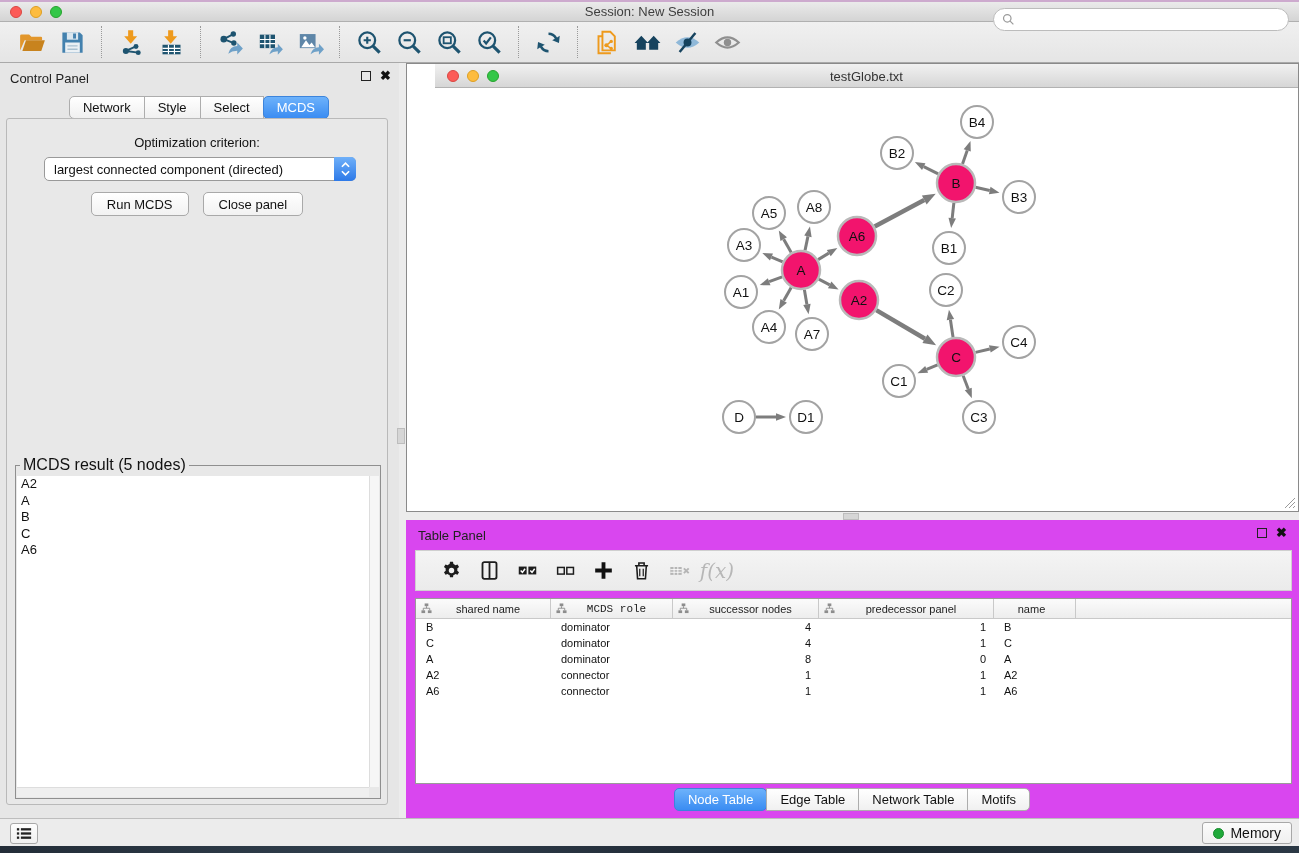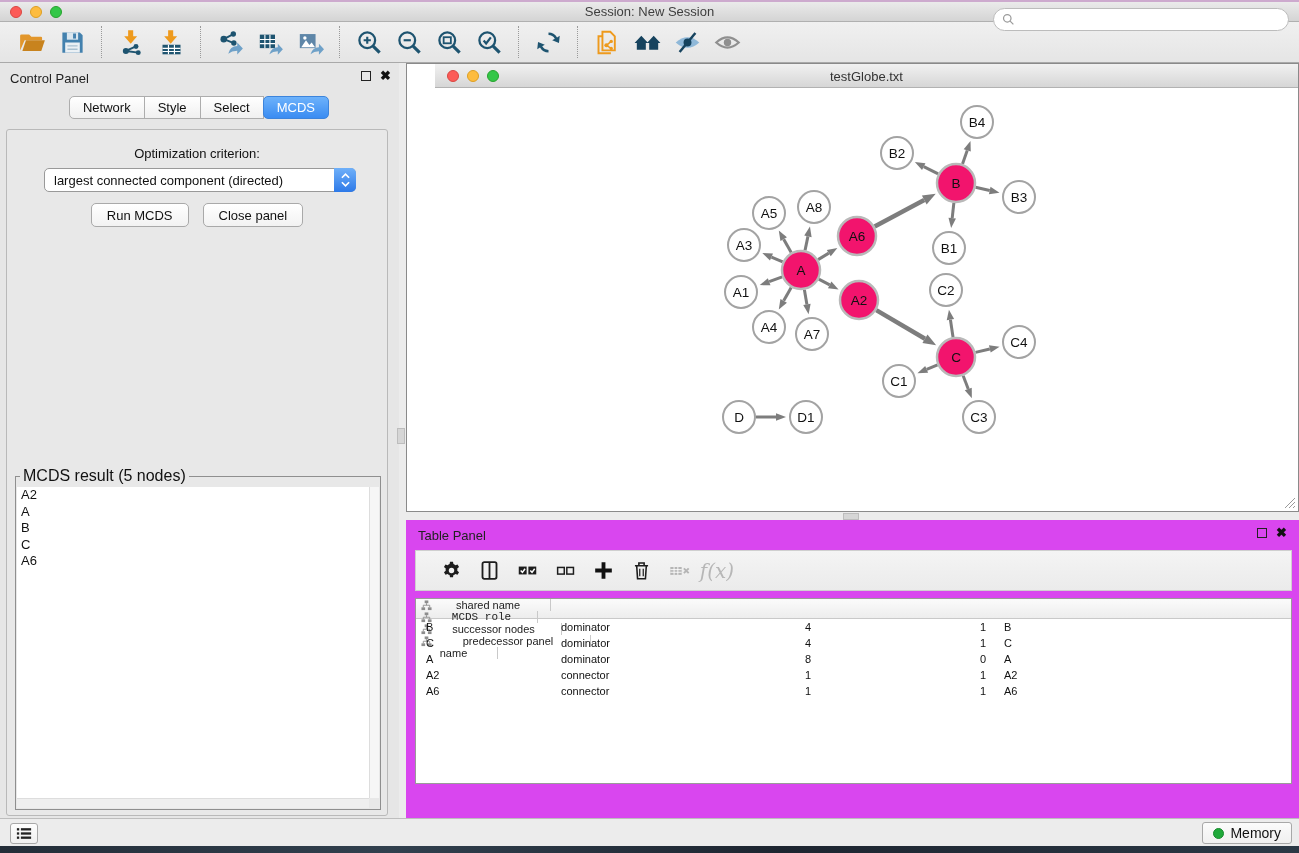--- a/index.html
+++ b/index.html
@@ -36,21 +36,21 @@
   .panel-title { position:absolute; left:10px; top:8px; font-size:13px; color:#222; }
   .panel-icons { position:absolute; right:8px; top:7px; display:flex; gap:9px; align-items:center; }
   .float-ic { width:10px; height:10px; border:1.5px solid #222; }
   .close-ic { font-size:13px; font-weight:bold; color:#111; line-height:12px; }
   #cp-tabs { position:absolute; left:0; right:0; top:33px; display:flex; justify-content:center; }
   .tab { font-size:13px; padding:3px 13px; background:linear-gradient(#ffffff,#f0f0f0);
     border:1px solid #adadad; margin-left:-1px; color:#111; white-space:nowrap; }
   .tab:first-child { border-radius:5px 0 0 5px; }
   .tab:last-child { border-radius:0 5px 5px 0; }
   .tab.sel { background:linear-gradient(#6db2fb,#3a8cf2); color:#fff; border-color:#3c84dc; border-radius:5px; }
-  #cp-box { position:absolute; left:6px; top:66px; width:382px; height:687px;
+  #cp-box { position:absolute; left:6px; top:55px; width:382px; height:687px;
     background:#e8e8e8; border:1px solid #b9b9b9; border-radius:3px; }
   #opt-label { position:absolute; left:0; right:0; top:16px; text-align:center; font-size:13px; color:#111; }
   #criterion-combo { position:absolute; left:37px; top:38px; width:312px; height:24px; background:#fff;
     border:1px solid #999; border-radius:5px; font-size:13px; color:#111; }
   #criterion-value { position:absolute; left:9px; top:4px; white-space:nowrap; }
   #combo-stepper { position:absolute; right:-1px; top:-1px; width:22px; height:24px;
     background:linear-gradient(#6fb0f9,#2d79e8); border-radius:0 5px 5px 0; display:flex; flex-direction:column;
     align-items:center; justify-content:center; gap:2px; }
   #combo-stepper svg { width:9px; height:6px; }
   #cp-buttons { position:absolute; left:0; right:0; top:73px; display:flex; justify-content:center; gap:14px; }
@@ -77,21 +77,21 @@
   .split-handle-h { position:absolute; left:843px; top:513px; width:16px; height:7px; background:#d6d6d6; border:1px solid #bdbdbd; }
 
   
   #table-panel { position:absolute; left:406px; top:520px; width:893px; height:298px; background:#d946ef; }
   #tp-toolbar { position:absolute; left:9px; right:7px; top:30px; height:41px; background:linear-gradient(#f4f4f4,#ebebeb);
     border:1px solid #cfcfcf; display:flex; align-items:center; padding-left:16px; gap:0; }
   .tpbtn { width:38px; height:34px; display:flex; align-items:center; justify-content:center; }
   .tpbtn svg { width:21px; height:21px; }
   .fx-glyph { font-family:"DejaVu Serif", serif; font-style:italic; font-size:20px; color:#b7b7b7; }
   #node-table { position:absolute; left:9px; right:7px; top:78px; height:186px; background:#fff; border:1px solid #9a9a9a; overflow:hidden; }
-  #nt-header { display:flex; height:20px; background:linear-gradient(#fbfbfb,#ededed); border-bottom:1px solid #c9c9c9;flex-direction:column; }
+  #nt-header { display:flex; height:20px; background:linear-gradient(#fbfbfb,#ededed); border-bottom:1px solid #c9c9c9; }
   .hcell { display:flex; align-items:center; border-right:1px solid #c9c9c9; font-size:11px; color:#222; }
   .hcell .tree { margin-left:5px; width:11px; height:11px; flex:0 0 auto; }
   .hcell .hlabel { flex:1; text-align:center; padding-right:6px; }
   .trow { display:flex; height:16px; }
   .tcell { font-size:11px; color:#111; line-height:16px; white-space:nowrap; overflow:hidden; }
   .tcell.left { padding-left:10px; text-align:left; }
   .tcell.right { padding-right:8px; text-align:right; }
   #tp-tabs { position:absolute; left:0; right:0; top:268px; display:flex; justify-content:center; }
 
   
@@ -527,20 +527,26 @@
         </div>
         <div class="trow">
           <div class="tcell left" style="width: 135px;">A6</div>
           <div class="tcell left" style="width: 122px;">connector</div>
           <div class="tcell right" style="width: 146px;">1</div>
           <div class="tcell right" style="width: 175px;">1</div>
           <div class="tcell left" style="width: 82px;">A6</div>
         </div>
       </div>
   </div>
+  <div id="tp-tabs">
+      <button class="tab sel">Node Table</button>
+      <button class="tab">Edge Table</button>
+      <button class="tab">Network Table</button>
+      <button class="tab">Motifs</button>
+    </div>
 </div>
 
 <div id="status-bar">
   <div id="list-btn">
     <svg viewBox="0 0 18 16" fill="#222">
       <rect x="1" y="2" width="2.6" height="2.6"></rect>
         <rect x="5.5" y="2" width="11.5" height="2.6"></rect>
       <rect x="1" y="6.7" width="2.6" height="2.6"></rect>
         <rect x="5.5" y="6.7" width="11.5" height="2.6"></rect>
       <rect x="1" y="11.4" width="2.6" height="2.6"></rect>

